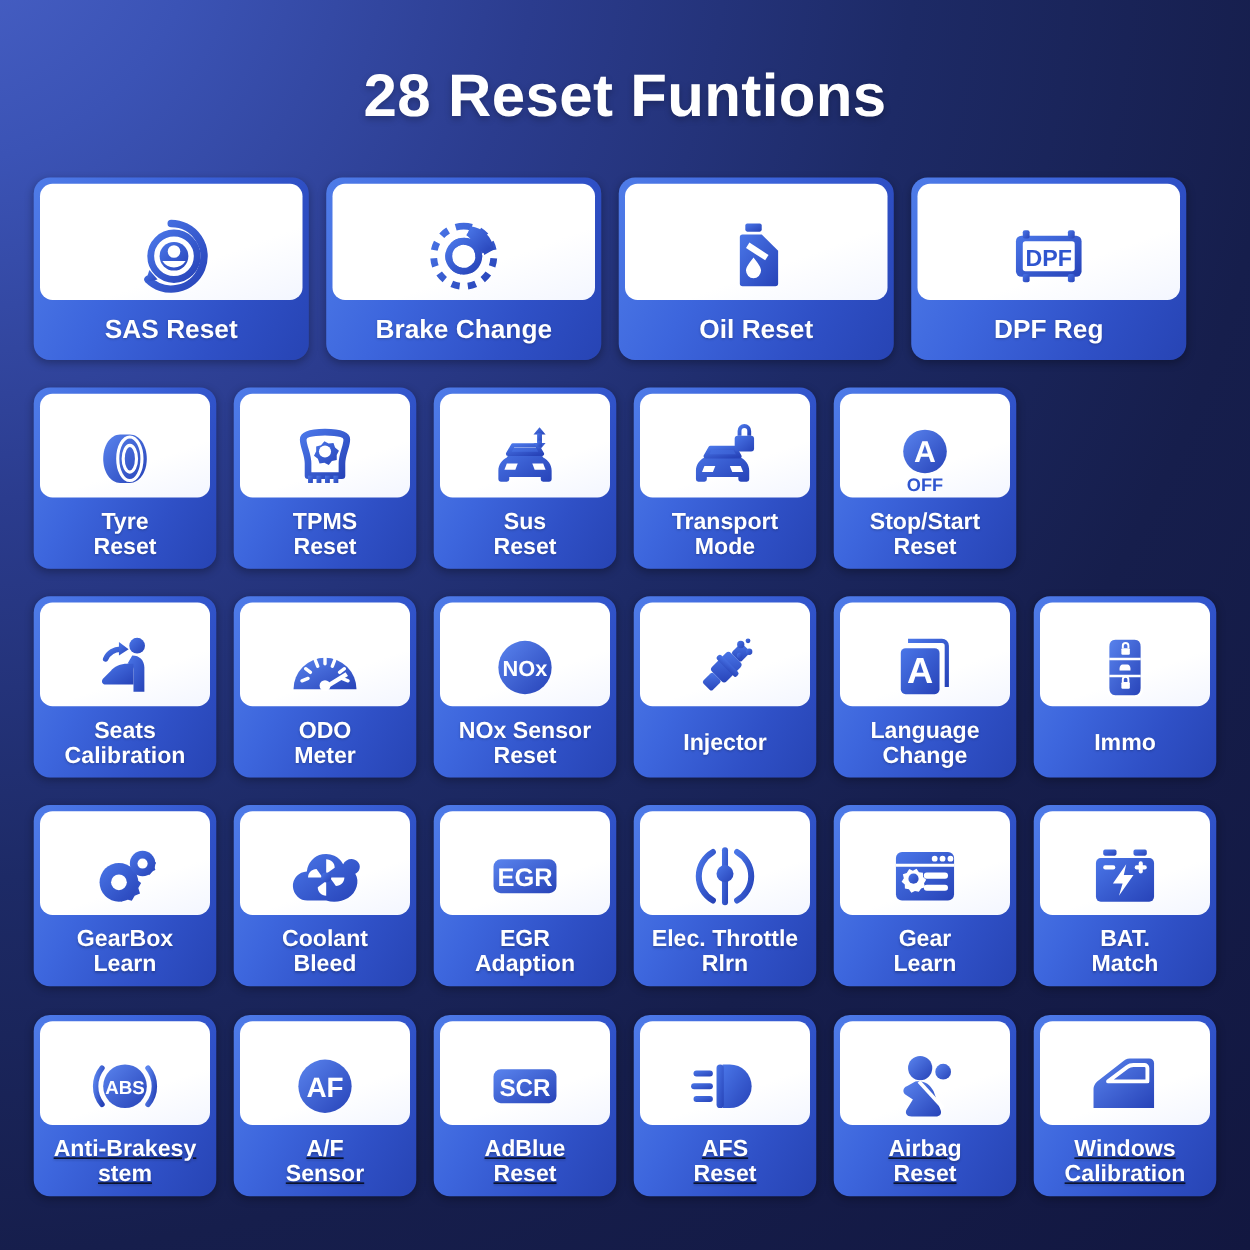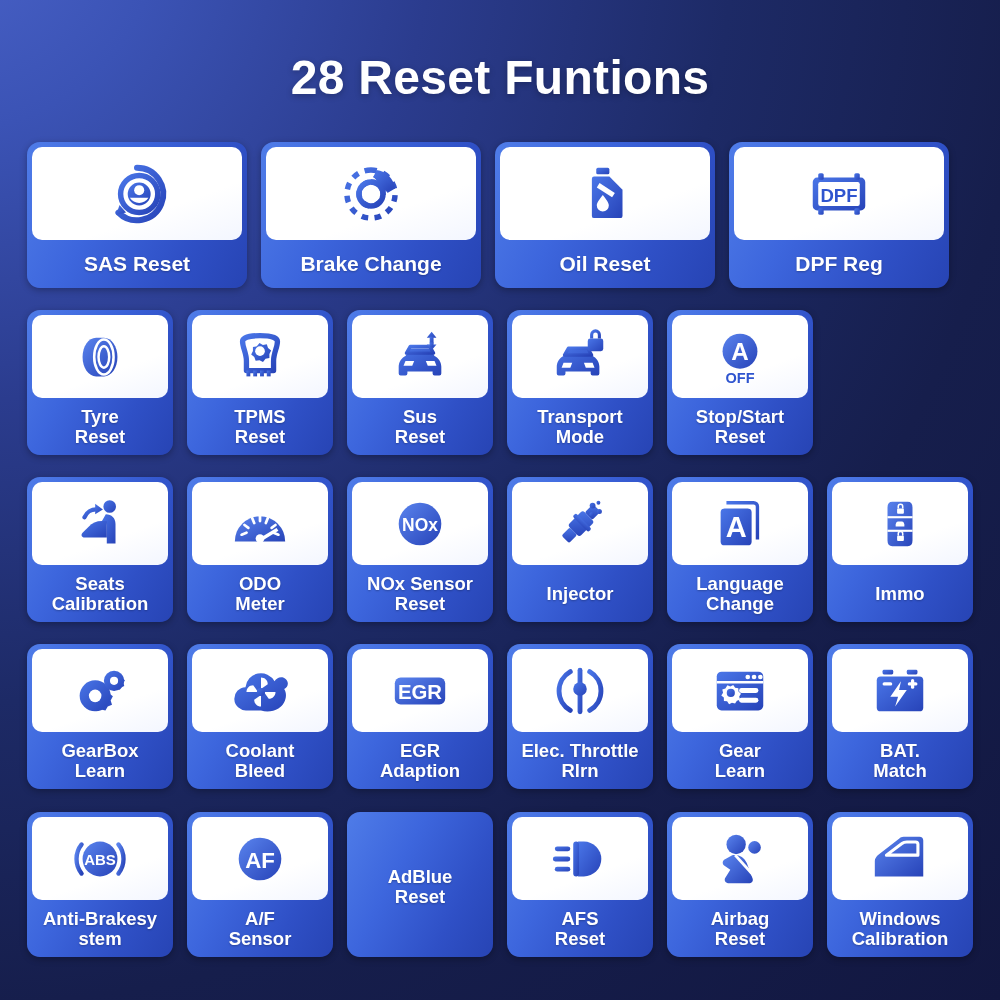--- a/index.html
+++ b/index.html
@@ -26,41 +26,41 @@
     text-shadow: 0 2px 6px rgba(0,0,0,0.25);
   }
   
   .grid { position: absolute; top: 0; left: 0; width: 1000px; height: 1000px; }
 
   .row { position: absolute; display: flex; }
   .row-1 { top: 142px; left: 27px; width: 946px; gap: 14px; }
   .row-2 { top: 310px; left: 27px; width: 946px; gap: 14px; }
   .row-3 { top: 477px; left: 27px; width: 946px; gap: 14px; }
   .row-4 { top: 644px; left: 27px; width: 946px; gap: 14px; }
-  .row-5 { top: 812px; left: 27px; width: 946px; gap: 14px; }
+  .row-5 { top: 812px; left: 27px; width: 946px; gap: 14px; text-decoration: underline; }
 
   .card {
     position: relative;
     border-radius: 13px;
     background: linear-gradient(118deg, #4f7ce8 0%, #3d66dd 36%, #2f50c6 72%, #2744b4 100%);
     box-shadow: 0 2px 7px rgba(0,0,0,0.30);
     display: flex;
     flex-direction: column;
     align-items: center;
     padding: 5px 5px 0 5px;
   }
   .row-1 .card { width: 220px; height: 146px; }
   .row-2 .card, .row-3 .card, .row-4 .card, .row-5 .card { width: 146px; height: 145px; }
 
   .icon-panel {
     width: 100%;
     background: linear-gradient(160deg, #ffffff 0%, #ffffff 65%, #f3f6ff 100%);
     border-radius: 10px;
     display: flex;
-    align-items: center;
+    align-items: flex-end;
     justify-content: center;
     flex: none;
   }
   .row-1 .icon-panel { height: 93px; }
   .row-2 .icon-panel, .row-3 .icon-panel, .row-4 .icon-panel, .row-5 .icon-panel { height: 83px; }
 
   .label {
     flex: 1;
     width: 100%;
     display: flex;
@@ -586,20 +586,32 @@
               </defs>
             <circle cx="32" cy="32" r="22" fill="url(#g24)"></circle>
             <text class="badge-txt" x="32" y="41" text-anchor="middle" font-size="23" fill="#fff">AF</text>
           </svg>
         </div>
         <div class="label">A/F
 Sensor</div>
       </div>
 
       <div class="card">
+        <div class="icon-panel">
+          <svg class="ic" viewBox="0 0 64 64">
+            <defs>
+                <linearGradient id="g25" x1="0" y1="0" x2="1" y2="1">
+              <stop offset="0" stop-color="#5a84ee"></stop>
+                  <stop offset="1" stop-color="#2743b8"></stop>
+                </linearGradient>
+              </defs>
+            <rect x="6" y="18" width="52" height="28" rx="6" fill="url(#g25)"></rect>
+            <text class="badge-txt" x="32" y="40" text-anchor="middle" font-size="20" fill="#fff">SCR</text>
+          </svg>
+        </div>
         <div class="label">AdBlue
 Reset</div>
       </div>
 
       <div class="card">
         <div class="icon-panel">
           <svg class="ic" viewBox="0 0 64 64">
             <defs>
                 <linearGradient id="g26" x1="0" y1="0" x2="1" y2="1">
               <stop offset="0" stop-color="#4a76e8"></stop>

